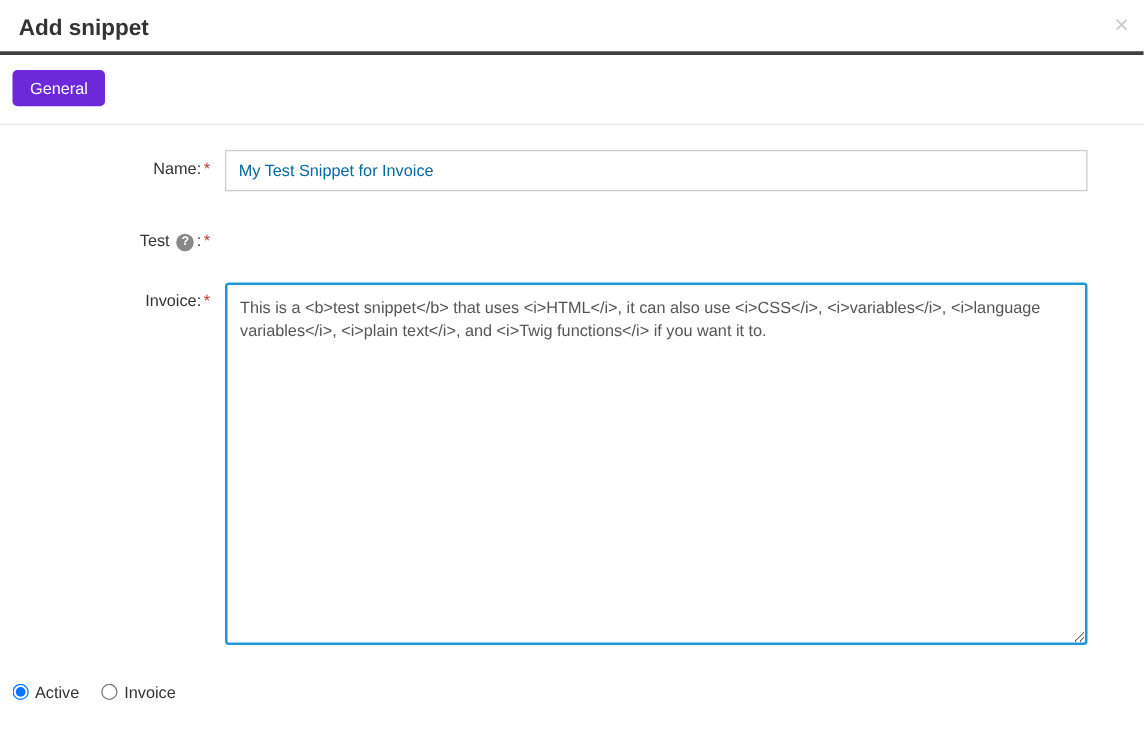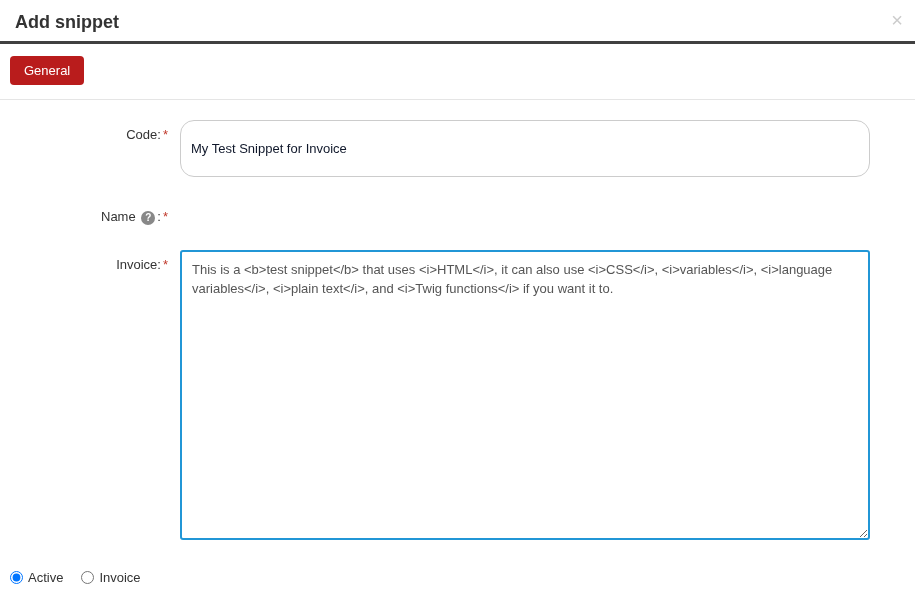--- a/index.html
+++ b/index.html
@@ -37,21 +37,21 @@
       cursor: pointer;
       background: none;
       border: none;
       line-height: 1;
     }
     .tab-bar {
       padding: 12px 10px 14px;
       border-bottom: 1px solid #e5e5e5;
     }
     .tab-btn {
-      background: #b91c1c;
+      background: #6d28d9;
       color: #fff;
       border: none;
       padding: 7px 14px;
       border-radius: 4px;
       font-size: 13px;
       cursor: pointer;
     }
     .form {
       padding: 20px 45px 20px 10px;
     }
@@ -84,25 +84,25 @@
       text-align: center;
       line-height: 14px;
       vertical-align: middle;
       margin: 0 2px;
     }
     .form-control {
       flex: 1;
     }
     .input-text {
       width: 100%;
-      padding: 20px 10px;
+      padding: 8px 10px;
       border: 1px solid #ccc;
-      border-radius: 14px;
+      border-radius: 0;
       font-size: 13px;
-      color: #0f172a;
+      color: #0369a1;
       font-family: inherit;
     }
     .textarea {
       width: 100%;
       height: 290px;
       padding: 8px 10px;
       border: 2px solid #2196d6;
       border-radius: 3px;
       font-size: 13px;
       color: #555;
@@ -138,30 +138,30 @@
   </div>
 
   <div class="tab-bar">
     <button class="tab-btn">General</button>
   </div>
 
   <div class="form">
 
     <div class="form-row">
       <label class="form-label">
-        <span>Code:</span><span class="required">*</span>
+        <span>Name:</span><span class="required">*</span>
       </label>
       <div class="form-control">
         <input type="text" class="input-text" value="My Test Snippet for Invoice" style="">
       </div>
     </div>
 
     <div class="form-row">
       <label class="form-label">
-        <span>Name</span>
+        <span>Test</span>
         <span class="help-icon">?</span><span>:</span><span class="required">*</span>
       </label>
     </div>
 
     <div class="form-row">
       <label class="form-label">
         <span>Invoice:</span><span class="required">*</span>
       </label>
       <div class="form-control">
         <textarea class="textarea" style="">This is a &lt;b&gt;test snippet&lt;/b&gt; that uses &lt;i&gt;HTML&lt;/i&gt;, it can also use &lt;i&gt;CSS&lt;/i&gt;, &lt;i&gt;variables&lt;/i&gt;, &lt;i&gt;language variables&lt;/i&gt;, &lt;i&gt;plain text&lt;/i&gt;, and &lt;i&gt;Twig functions&lt;/i&gt; if you want it to.</textarea>

